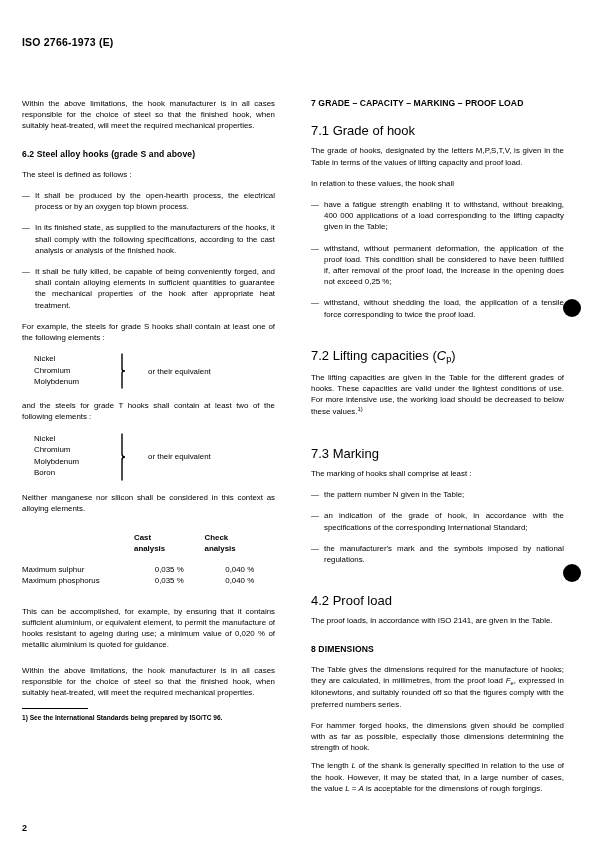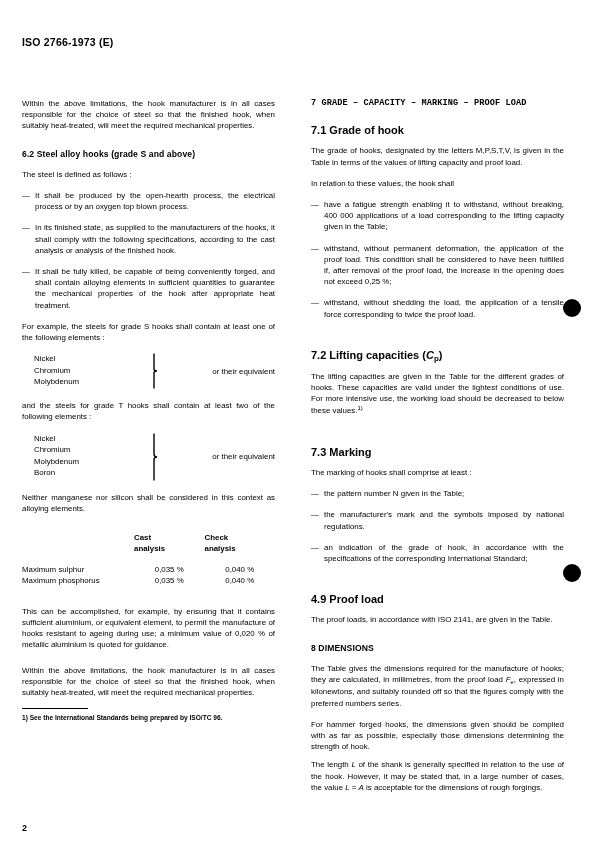--- a/index.html
+++ b/index.html
@@ -54,25 +54,24 @@
   p.nogap { margin-bottom: 0; }
 
   .sec-head {
     font-weight: bold;
     font-size: 8.6px;
     margin: 0 0 9px 0;
     letter-spacing: 0.1px;
   }
   .sec-head.major {
     margin-bottom: 11px;
-    font-family: Liberation Mono, monospace;
   }
   .sub-head {
-    font-weight: bold;
-    font-size: 11px;
+    font-weight: normal;
+    font-size: 13px;
     margin: 16px 0 9px 0;
   }
   .spacer-md { height: 7px; }
   .spacer-sm { height: 4px; }
 
   .dash-item {
     display: block;
     margin: 0 0 10px 0;
     padding-left: 13px;
     text-indent: -13px;
@@ -83,21 +82,20 @@
     width: 13px;
     text-indent: 0;
   }
 
   
   .brace-block {
     display: flex;
     align-items: stretch;
     margin: 0 0 11px 0;
     padding-left: 12px;
-    justify-content: space-between;
   }
   .brace-names {
     width: 86px;
     line-height: 11.6px;
   }
   .brace-mark {
     width: 26px;
     position: relative;
     display: flex;
     align-items: center;
@@ -317,27 +315,27 @@
       <p><span>The lifting capacities are given in the Table for the different grades of hooks. These capacities are valid under the lightest conditions of use. For more intensive use, the working load should be decreased to below these values.</span><sup>1)</sup></p>
 
       <div class="spacer-sm"></div>
 
       <div class="sub-head">7.3   Marking</div>
 
       <p>The marking of hooks shall comprise at least :</p>
 
       <div class="dash-item"><span class="dash">—</span><span>the pattern number N given in the Table;</span></div>
 
+      <div class="dash-item"><span class="dash">—</span><span>an indication of the grade of hook, in accordance with the specifications of the corresponding International Standard;</span></div>
+
       <div class="dash-item"><span class="dash">—</span><span>the manufacturer's mark and the symbols imposed by national regulations.</span></div>
 
-      <div class="dash-item"><span class="dash">—</span><span>an indication of the grade of hook, in accordance with the specifications of the corresponding International Standard;</span></div>
-
-      <div class="spacer-sm"></div>
-
-      <div class="sub-head">4.9   Proof load</div>
+      <div class="spacer-sm"></div>
+
+      <div class="sub-head">4.2   Proof load</div>
 
       <p>The proof loads, in accordance with ISO 2141, are given in the Table.</p>
 
       <div class="spacer-md"></div>
 
       <div class="sec-head">8   DIMENSIONS</div>
 
       <p><span>The Table gives the dimensions required for the manufacture of hooks; they are calculated, in millimetres, from the proof load </span><span class="it">F</span><sub>e</sub><span>, expressed in kilonewtons, and suitably rounded off so that the figures comply with the preferred numbers series.</span></p>
 
       <p class="tight">For hammer forged hooks, the dimensions given should be complied with as far as possible, especially those dimensions determining the strength of hook.</p>

